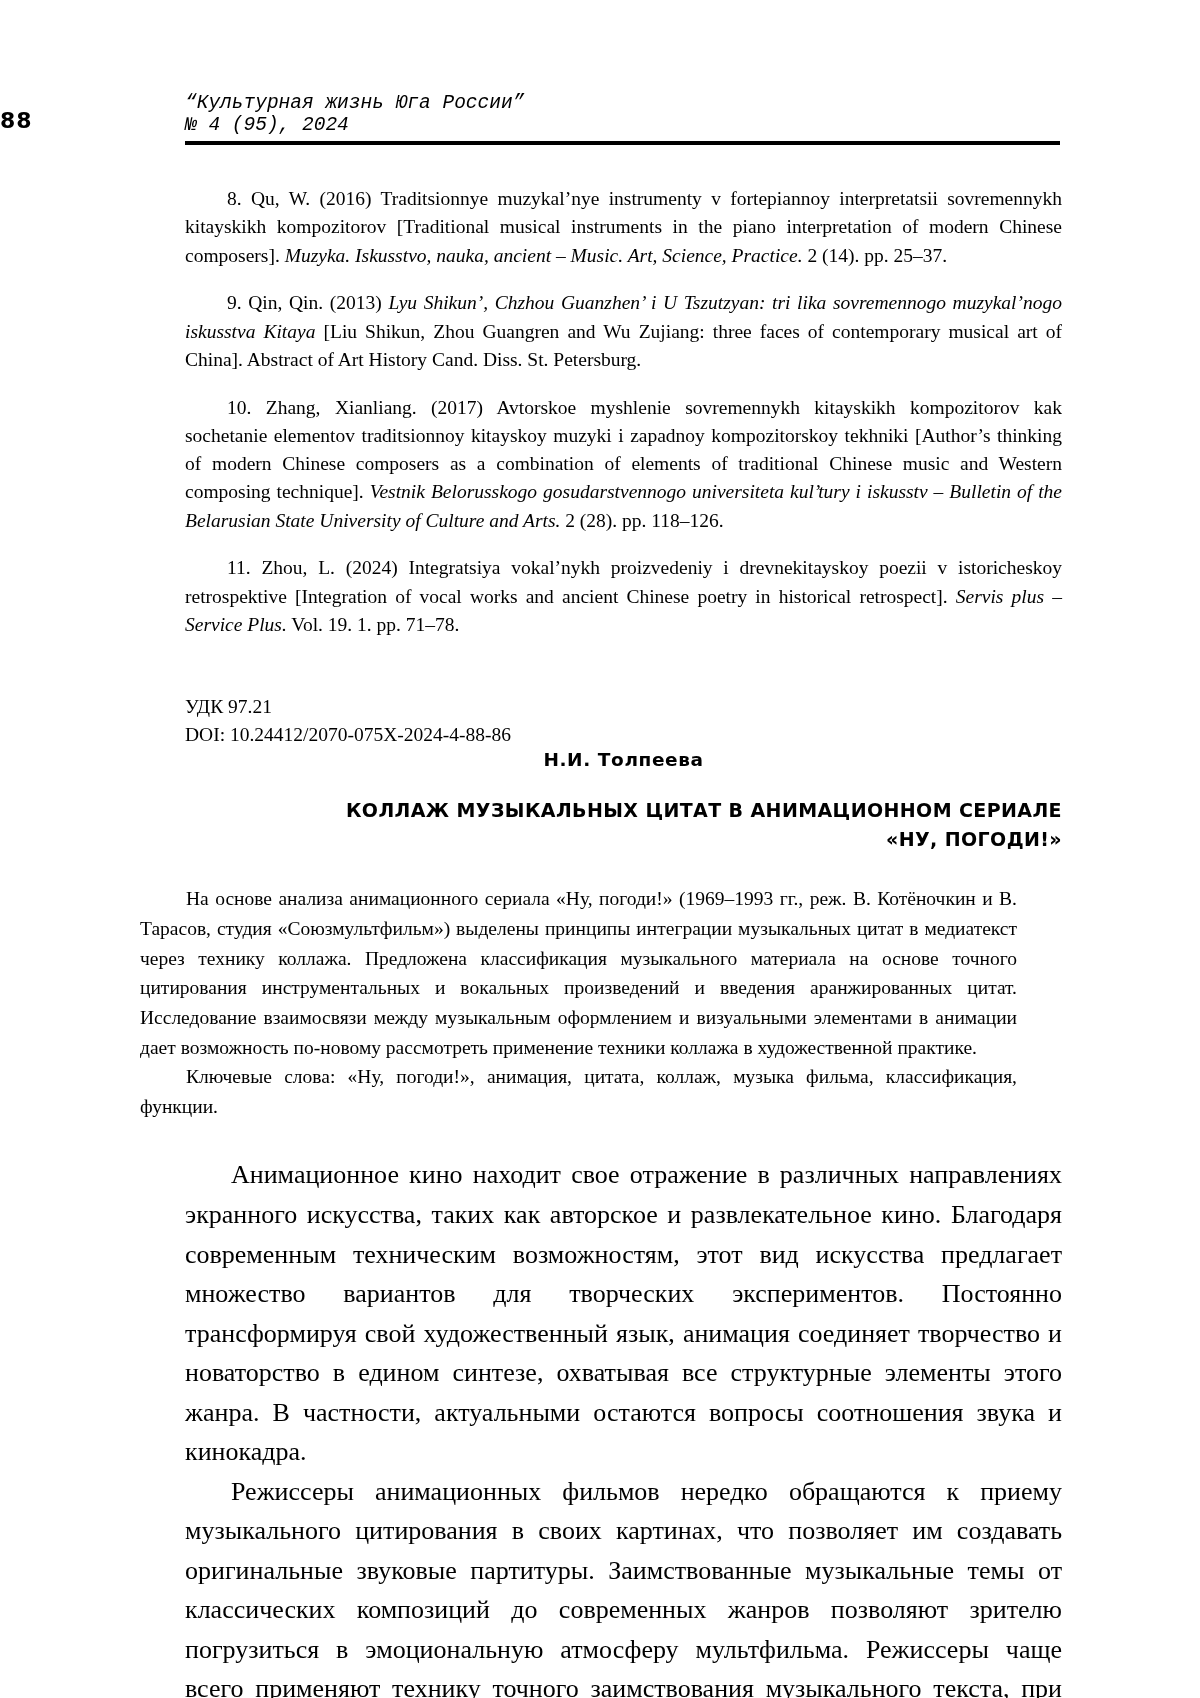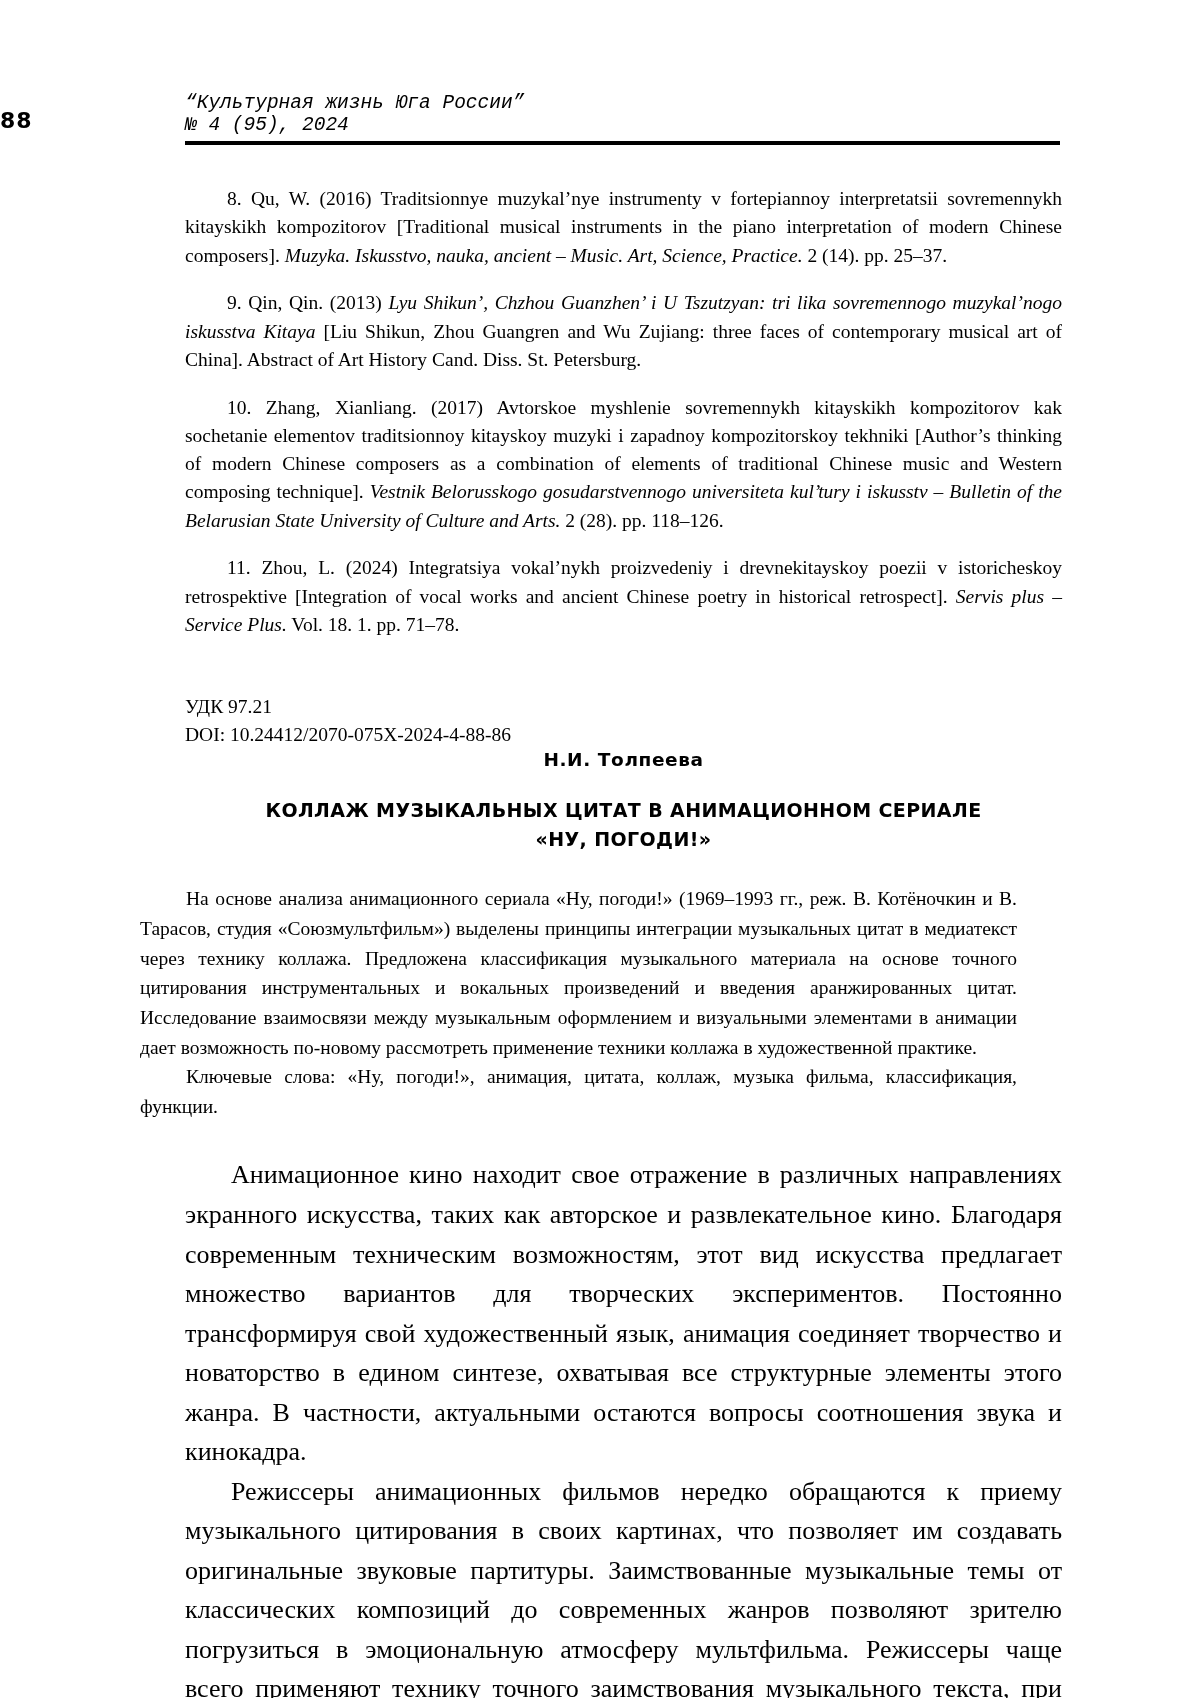--- a/index.html
+++ b/index.html
@@ -84,21 +84,21 @@
     text-align: center;
     font-family: "DejaVu Sans", sans-serif;
     font-weight: bold;
     font-size: 18.5px;
     letter-spacing: 0.6px;
   }
   .article-title {
     margin-top: 26px;
     margin-left: 45px;
     width: 877px;
-    text-align: center;
+    text-align: right;
     font-family: "DejaVu Sans", sans-serif;
     font-weight: bold;
     font-size: 19px;
     line-height: 1.55;
     letter-spacing: 0.4px;
   }
 
   
   .abstract {
     margin-top: 30px;
@@ -132,21 +132,21 @@
     <div class="header-row">
       <span class="header-left">“Культурная жизнь Юга России”</span>
       <span class="header-right">№ 4 (95), 2024</span>
     </div>
     <div class="rule-double"></div>
 
     <div class="refs" id="refs">
         <p class="ref-item"><span>8. Qu, W. (2016) Traditsionnye muzykal’nye instrumenty v fortepiannoy interpretatsii sovremennykh kitayskikh kompozitorov [Traditional musical instruments in the piano interpretation of modern Chinese composers]. </span><span class="it">Muzyka. Iskusstvo, nauka, ancient – Music. Art, Science, Practice.</span><span> 2 (14). pp. 25–37.</span></p>
         <p class="ref-item"><span>9. Qin, Qin. (2013) </span><span class="it">Lyu Shikun’, Chzhou Guanzhen’ i U Tszutzyan: tri lika sovremennogo muzykal’nogo iskusstva Kitaya</span><span> [Liu Shikun, Zhou Guangren and Wu Zujiang: three faces of contemporary musical art of China]. Abstract of Art History Cand. Diss. St. Petersburg.</span></p>
         <p class="ref-item"><span>10. Zhang, Xianliang. (2017) Avtorskoe myshlenie sovremennykh kitayskikh kompozitorov kak sochetanie elementov traditsionnoy kitayskoy muzyki i zapadnoy kompozitorskoy tekhniki [Author’s thinking of modern Chinese composers as a combination of elements of traditional Chinese music and Western composing technique]. </span><span class="it">Vestnik Belorusskogo gosudarstvennogo universiteta kul’tury i iskusstv – Bulletin of the Belarusian State University of Culture and Arts.</span><span> 2 (28). pp. 118–126.</span></p>
-        <p class="ref-item"><span>11. Zhou, L. (2024) Integratsiya vokal’nykh proizvedeniy i drevnekitayskoy poezii v istoricheskoy retrospektive [Integration of vocal works and ancient Chinese poetry in historical retrospect]. </span><span class="it">Servis plus – Service Plus.</span><span> Vol. 18. 1. pp. 71–78.</span></p>
+        <p class="ref-item"><span>11. Zhou, L. (2024) Integratsiya vokal’nykh proizvedeniy i drevnekitayskoy poezii v istoricheskoy retrospektive [Integration of vocal works and ancient Chinese poetry in historical retrospect]. </span><span class="it">Servis plus – Service Plus.</span><span> Vol. 19. 1. pp. 71–78.</span></p>
       </div>
 
     <div class="udc">
       <div>УДК 97.21</div>
       <div>DOI: 10.24412/2070-075X-2024-4-88-86</div>
     </div>
 
     <div class="author">Н.И. Толпеева</div>
 
     <div class="article-title">

